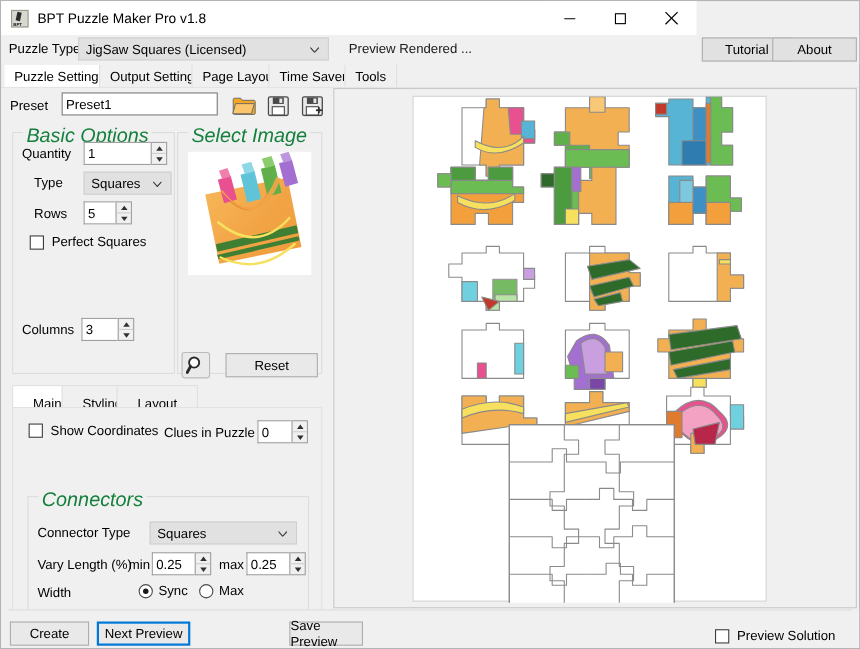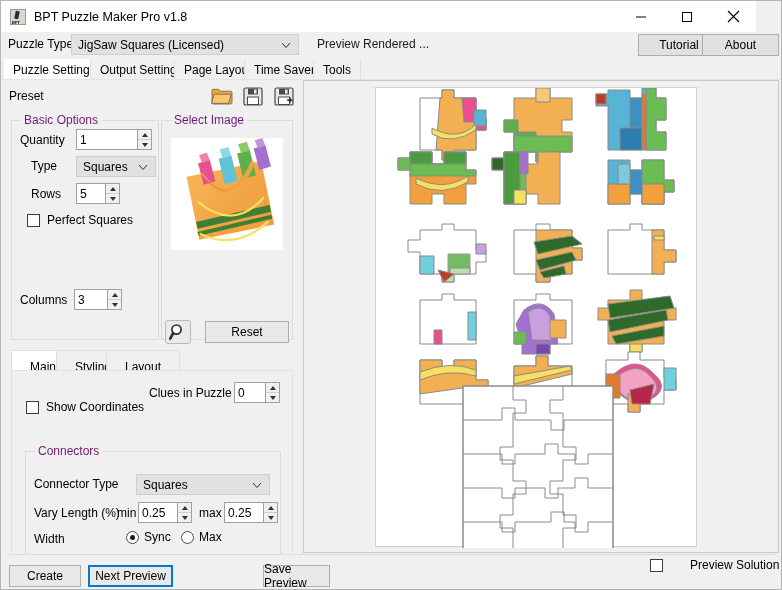--- a/index.html
+++ b/index.html
@@ -14,21 +14,21 @@
   }
   #app {
     position: relative;
     width: 782px; height: 590px;
     background: #f0f0f0;
     border: 1px solid #b4b4b4;
   }
 
   
   .titlebar {
-    position: absolute; left:0; top:0; width:755px; height:31px;
+    position: absolute; left:0; top:0; width:632px; height:31px;
     background:#ffffff;
     display:flex; align-items:center;
   }
   .title-icon {
     width:16px; height:16px; margin-left:9px; margin-right:8px;
     position:relative; flex:0 0 auto;
     background:#d8d8d0;
     border:1px solid #9a9a90;
   }
   .title-icon::before{
@@ -106,21 +106,21 @@
   }
   #open-preset-button { left:200px; }
   #save-preset-button { left:231px; }
   #saveas-preset-button { left:262px; }
 
   .groupbox {
     position:absolute; border:1px solid #dcdcdc;
   }
   .groupbox > .gb-title {
     position:absolute; top:-8px; left:9px; background:#f0f0f0;
-    padding:0 3px; font-size:12px; color:#701a75;
+    padding:0 3px; font-size:18px; color:#15803d;font-style:italic;
   }
   #basic-options-group { left:10px; top:40px; width:148px; height:220px; }
   #select-image-group { left:160px; top:40px; width:132px; height:220px; }
 
   .fieldlabel { position:absolute; font-size:12px; }
 
   
   .spin { position:absolute; display:flex; }
   .spin input {
     background:#ffffff; border:1px solid #a0a0a0; border-right:none;
@@ -205,21 +205,21 @@
     content:""; position:absolute; left:6px; top:0; width:768px; height:1px; background:#dcdcdc;
   }
   .btn {
     position:absolute; top:11px; height:22px;
     background:#e9e9e9; border:1px solid #adadad; font-size:12px;
     display:flex; align-items:center; justify-content:center;
   }
   #create-button { left:8px; width:72px; }
   #next-preview-button { left:87px; width:85px; border:2px solid #0078d7; background:#e9e9e9; }
   #save-preview-button { left:262px; width:67px; }
-  #preview-solution-check { left:649px; top:4px;gap:20px; }
+  #preview-solution-check { left:649px; top:17px; }
 </style>
 </head>
 <body>
 
 <div id="app">
 
   <div class="titlebar">
     <div class="title-icon"></div>
     <div class="title-text">BPT Puzzle Maker Pro v1.8</div>
     <div class="win-buttons">
@@ -260,20 +260,21 @@
     <div class="tab" style="left:89px;">Output Settings</div>
     <div class="tab" style="left:173px;">Page Layout</div>
     <div class="tab" style="left:243px;">Time Saver</div>
     <div class="tab" style="left:312px;">Tools</div>
   </div>
 
   <div class="leftpanel">
 
     <div class="preset-row">
       <div class="lbl-preset">Preset</div>
+      <input class="txt" id="preset-input" value="Preset1" style="">
       <div class="iconbtn" id="open-preset-button">
         <svg width="22" height="18" viewBox="0 0 22 18">
           <path d="M1 3.5 a1.2 1.2 0 0 1 1.2 -1.2 h5.6 l1.6 1.9 h10.4 a1.2 1.2 0 0 1 1.2 1.2 v10.4 a1.2 1.2 0 0 1 -1.2 1.2 h-17.6 a1.2 1.2 0 0 1 -1.2 -1.2 z" fill="#f5a623" stroke="#6b6b6b" stroke-width="0.9"></path>
           <path d="M3.2 7.2 h17 l-2.6 9.2 h-17 z" fill="#fbc66b" stroke="#6b6b6b" stroke-width="0.9"></path>
         </svg>
       </div>
       <div class="iconbtn" id="save-preset-button">
         <svg width="20" height="19" viewBox="0 0 20 19">
           <rect x="1" y="1" width="18" height="17" rx="1.6" fill="#e8e8e8" stroke="#4a4a4a" stroke-width="1.2"></rect>
           <rect x="5" y="1.5" width="10" height="6" fill="#4a4a4a"></rect>
@@ -395,21 +396,21 @@
     <div id="reset-button">Reset</div>
 
     <div class="subtabstrip">
       <div class="subtab active" style="left:0px;">Main</div>
       <div class="subtab" style="left:45px;">Styling</div>
       <div class="subtab" style="left:95px;">Layout</div>
     </div>
 
     <div id="subtab-panel">
 
-      <div class="cb" style="left:14px; top:29px;">
+      <div class="cb" style="left:14px; top:13px;">
         <span class="box"></span>
         <span>Show Coordinates</span>
       </div>
       <div class="fieldlabel" style="left:137px; top:15px;">Clues in Puzzle</div>
       <div class="spin" style="left:222px; top:11px; width:46px; height:21px;">
         <input style="width: 31px;" value="0">
         <div class="btns">
             <span>
               <i class="arrow-up"></i>
             </span>

